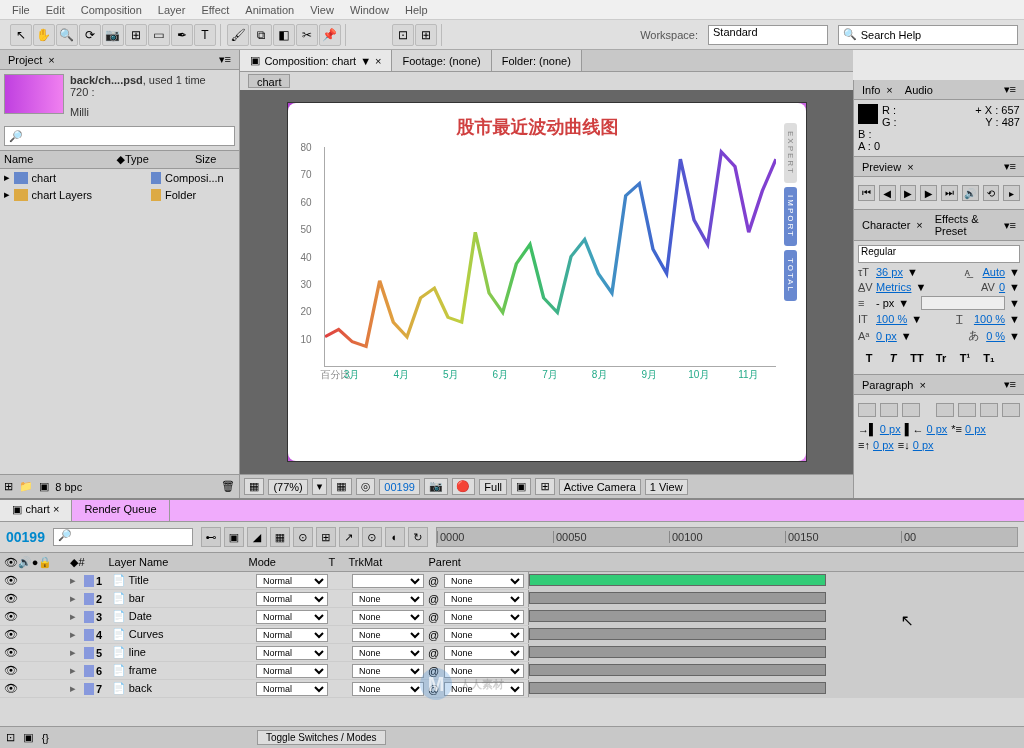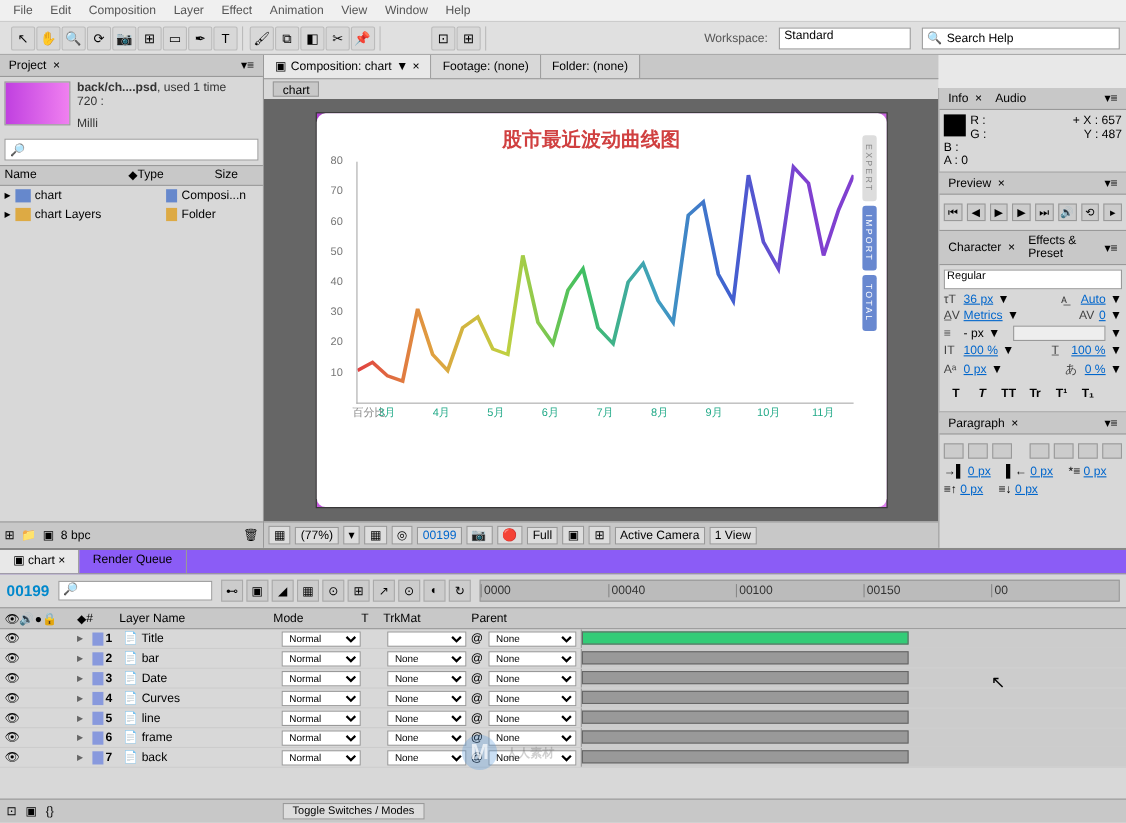--- a/index.html
+++ b/index.html
@@ -60,23 +60,23 @@
 .char-panel { padding: 4px; border-bottom: 1px solid #999; }
 .char-row { display: flex; gap: 4px; margin-bottom: 3px; align-items: center; }
 .char-select { flex: 1; height: 18px; background: #fff; border: 1px solid #999; padding: 0 2px; font-size: 10px; }
 .char-val { color: #0066cc; text-decoration: underline; }
 .char-icon { width: 14px; font-size: 11px; color: #444; }
 .text-style-row { display: flex; gap: 6px; padding: 4px 2px; }
 .ts-btn { width: 18px; height: 16px; display: flex; align-items: center; justify-content: center; font-weight: bold; cursor: pointer; }
 .para-panel { padding: 4px; flex: 1; }
 .para-align { display: flex; gap: 4px; padding: 4px 0; }
 .pa-btn { width: 18px; height: 14px; background: #ccc; border: 1px solid #999; cursor: pointer; }
-.para-row { display: flex; gap: 14px; padding: 2px 0; font-size: 10px; }
+.para-row { display: flex; gap: 4px; padding: 2px 0; font-size: 10px; }
 .timeline-area { height: 250px; background: #d8d8d8; border-top: 2px solid #888; display: flex; flex-direction: column; }
-.tl-tabs { height: 22px; background: #8b5cf6; display: flex; border-bottom: 1px solid #999; }
+.tl-tabs { height: 22px; background: #f0abfc; display: flex; border-bottom: 1px solid #999; }
 .tl-tab { padding: 3px 12px; border-right: 1px solid #999; cursor: pointer; }
 .tl-tab.active { background: #e8e8e8; }
 .tl-header { height: 30px; display: flex; align-items: center; padding: 0 6px; gap: 8px; }
 .tl-timecode { color: #0088cc; font-size: 14px; font-weight: bold; }
 .tl-search { width: 140px; height: 18px; background: #fff; border: 1px solid #999; padding: 0 4px; }
 .tl-icons { display: flex; gap: 3px; }
 .tl-icon-btn { width: 20px; height: 20px; background: #ccc; border: 1px solid #aaa; cursor: pointer; display: flex; align-items: center; justify-content: center; }
 .tl-ruler { flex: 1; height: 20px; background: #bbb; border: 1px solid #999; display: flex; font-size: 9px; color: #333; align-items: center; }
 .tl-ruler span { flex: 1; text-align: left; padding-left: 2px; border-left: 1px solid #888; }
 .tl-cols { height: 20px; background: #c8c8c8; display: flex; border-top: 1px solid #999; border-bottom: 1px solid #999; align-items: center; font-size: 10px; }
@@ -414,21 +414,21 @@
       <div class="tl-icon-btn">▦</div>
       <div class="tl-icon-btn">⊙</div>
       <div class="tl-icon-btn">⊞</div>
       <div class="tl-icon-btn">↗</div>
       <div class="tl-icon-btn">⊙</div>
       <div class="tl-icon-btn">◐</div>
       <div class="tl-icon-btn">↻</div>
     </div>
     <div class="tl-ruler">
       <span>0000</span>
-      <span>00040</span>
+      <span>00050</span>
       <span>00100</span>
       <span>00150</span>
       <span>00</span>
     </div>
   </div>
   <div class="tl-cols">
     <span class="tlc-vis">👁🔊●🔒</span>
     <span>◆</span>
     <span class="tlc-num">#</span>
     <span class="tlc-name">Layer Name</span>

